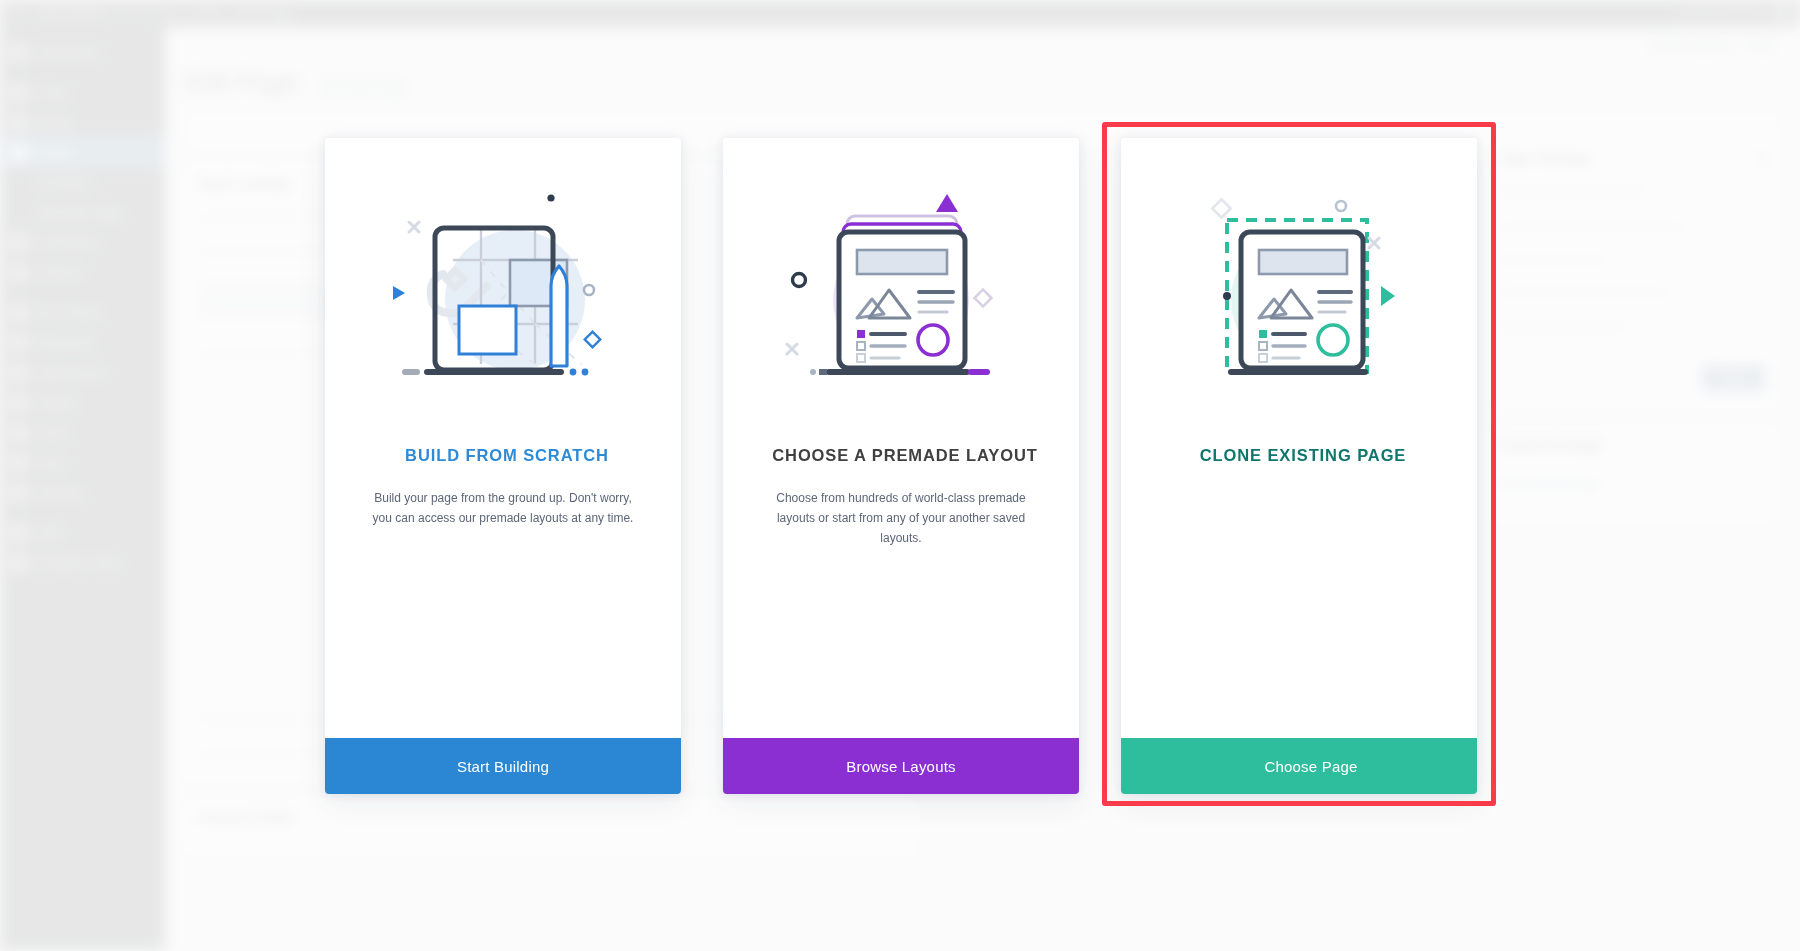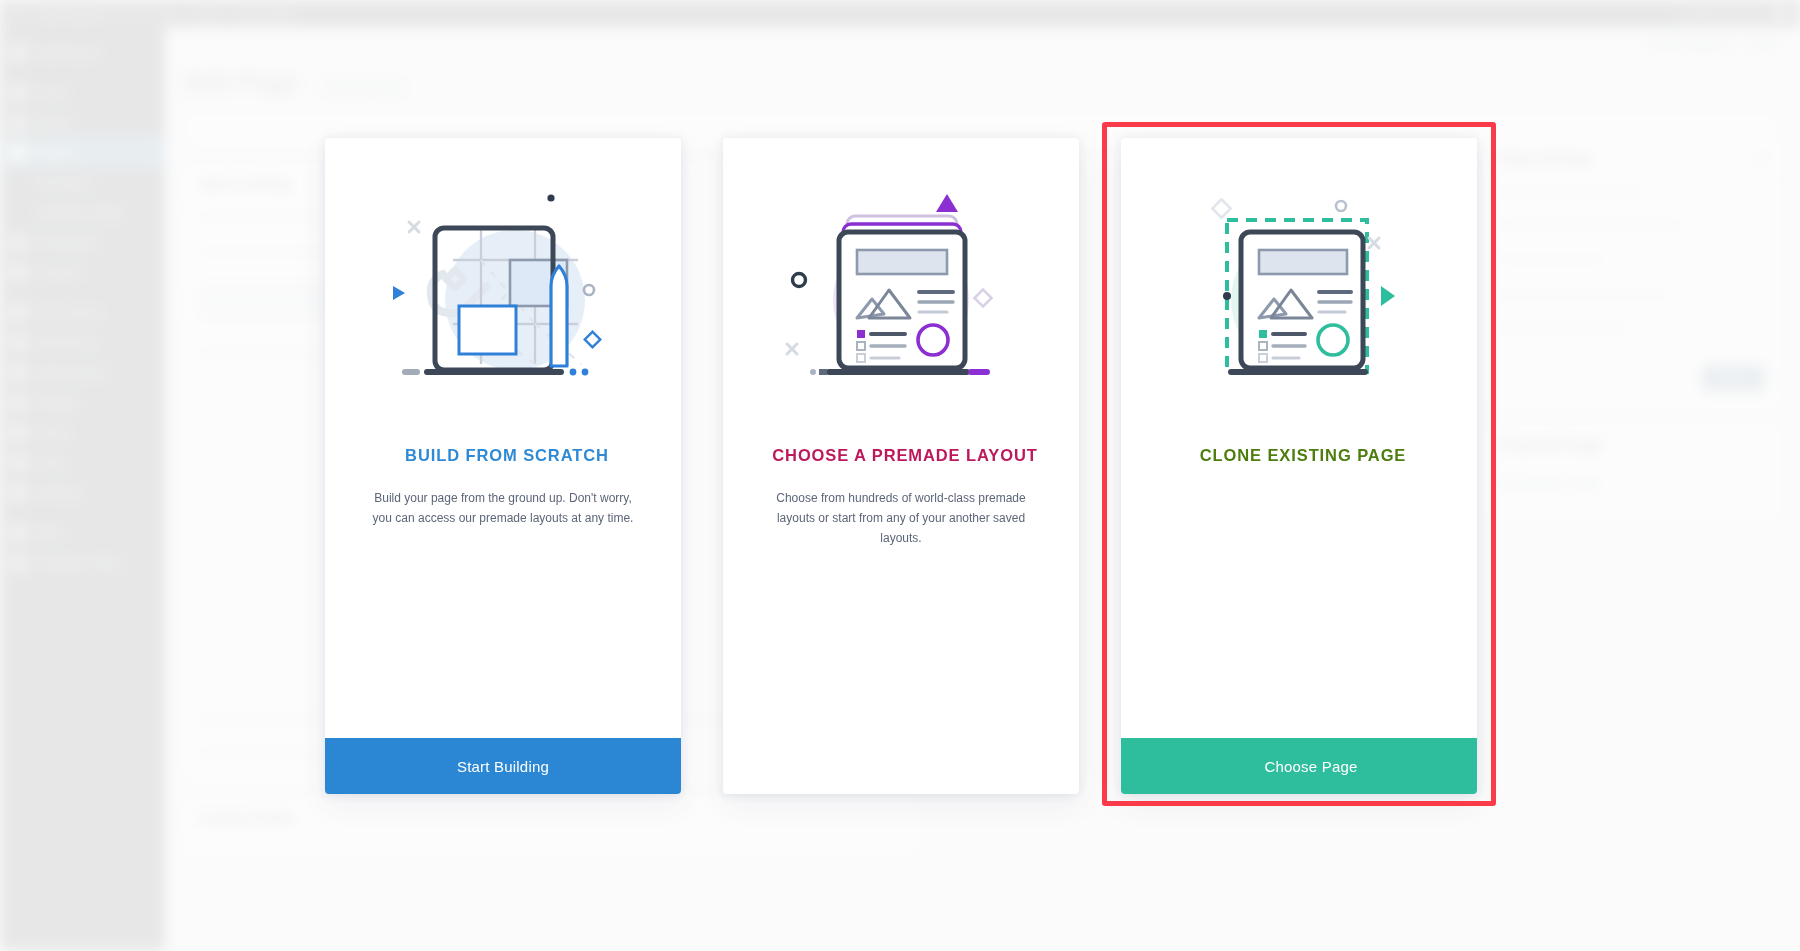--- a/index.html
+++ b/index.html
@@ -364,22 +364,23 @@
 
           <circle cx="18" cy="92" r="6.5" fill="none" stroke="#2f3c4e" stroke-width="3.4"></circle>
           <path d="M166 6 l11 18 h-22 z" fill="#8b2fd2"></path>
           <rect x="196" y="104" width="12" height="12" fill="none" stroke="#d9d0e6" stroke-width="2.6" transform="rotate(45 202 110)"></rect>
           <g stroke="#d6dbe3" stroke-width="3" stroke-linecap="round">
             <line x1="6" y1="156" x2="16" y2="166"></line>
               <line x1="16" y1="156" x2="6" y2="166"></line>
           </g>
         </svg>
       </div>
-      <h3 style="color:#be185d;">CHOOSE A PREMADE LAYOUT</h3>
+      <h3 style="color:#404040;">CHOOSE A PREMADE LAYOUT</h3>
       <p>Choose from hundreds of world-class premade layouts or start from any of your another saved layouts.</p>
+      <div class="cta" style="background:#8b2fd2;">Browse Layouts</div>
     </div>
 
     <div id="card-clone-wrap">
       <div class="card">
         <div class="illus">
           <svg width="240" height="200" viewBox="0 0 240 200" xmlns="http://www.w3.org/2000/svg">
             <circle cx="120" cy="112" r="68" fill="#d9f3ea" opacity="0.75"></circle>
 
             <rect x="48" y="32" width="140" height="152" fill="none" stroke="#2ebd9d" stroke-width="4" stroke-dasharray="11 8"></rect>
 
@@ -411,20 +412,20 @@
 
             <rect x="36" y="14" width="13" height="13" fill="none" stroke="#e2e6ec" stroke-width="2.6" transform="rotate(45 42.5 20.5)"></rect>
             <circle cx="162" cy="18" r="5" fill="none" stroke="#b9c2ce" stroke-width="2.6"></circle>
             <g stroke="#d6dbe3" stroke-width="3" stroke-linecap="round">
               <line x1="190" y1="50" x2="200" y2="60"></line>
                 <line x1="200" y1="50" x2="190" y2="60"></line>
             </g>
             <path d="M202 98 l14 10 l-14 10 z" fill="#2ebd9d"></path>
           </svg>
         </div>
-        <h3 style="color:#4d7c0f;">CLONE EXISTING PAGE</h3>
+        <h3 style="color:#0f766e;">CLONE EXISTING PAGE</h3>
         <div class="cta" style="background:#2ebd9d;padding-left:24px;">Choose Page</div>
       </div>
       <div id="highlight-ring"></div>
     </div>
 
   </div>
 </div>
 
 </body></html>

